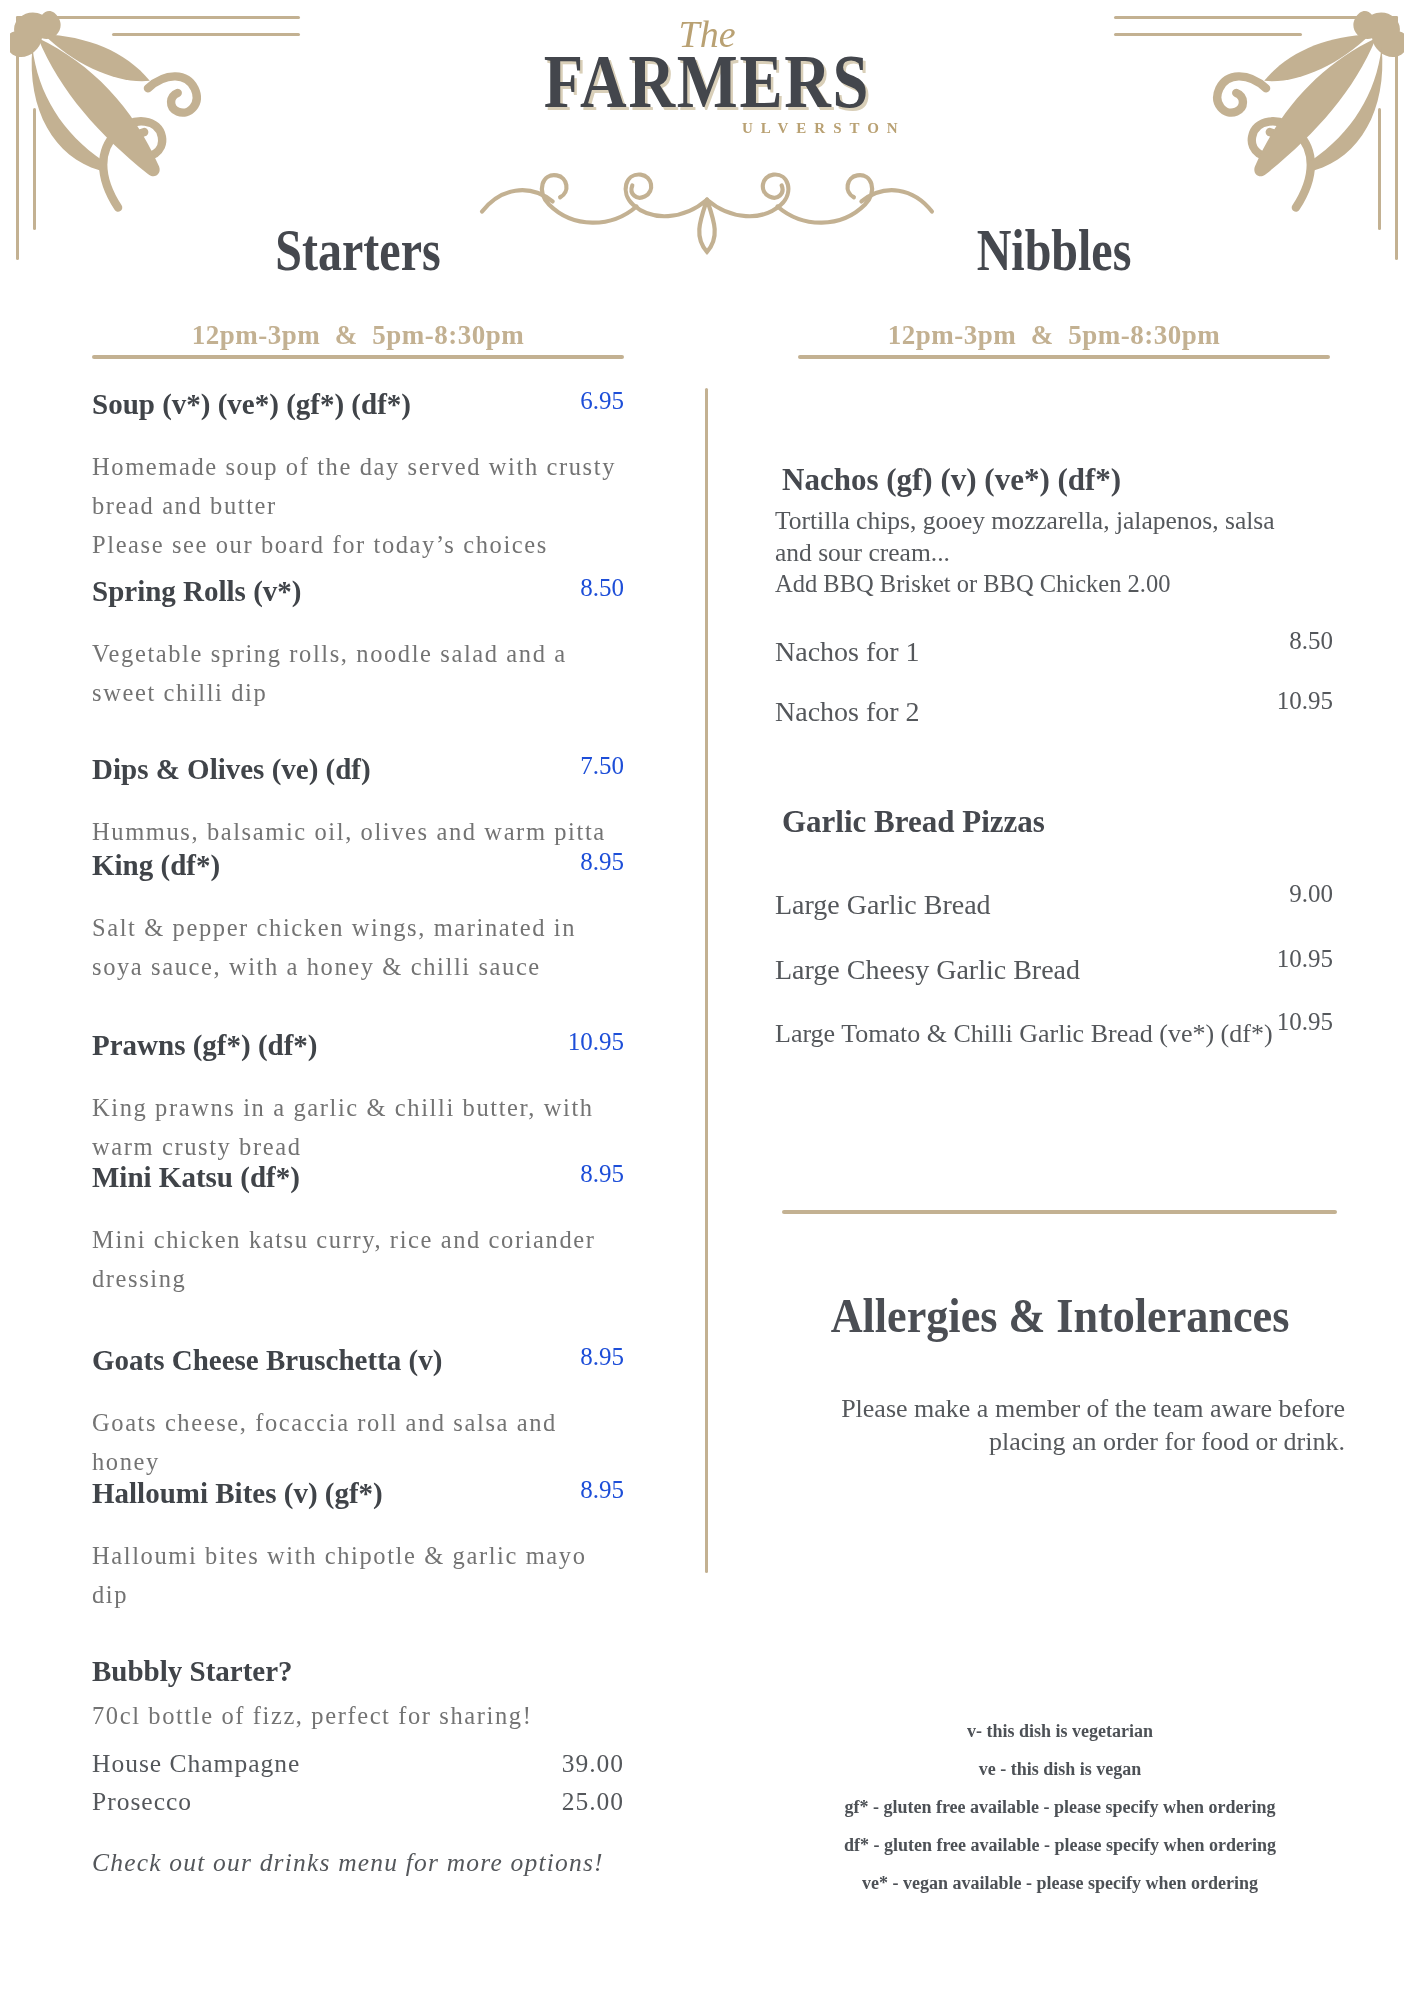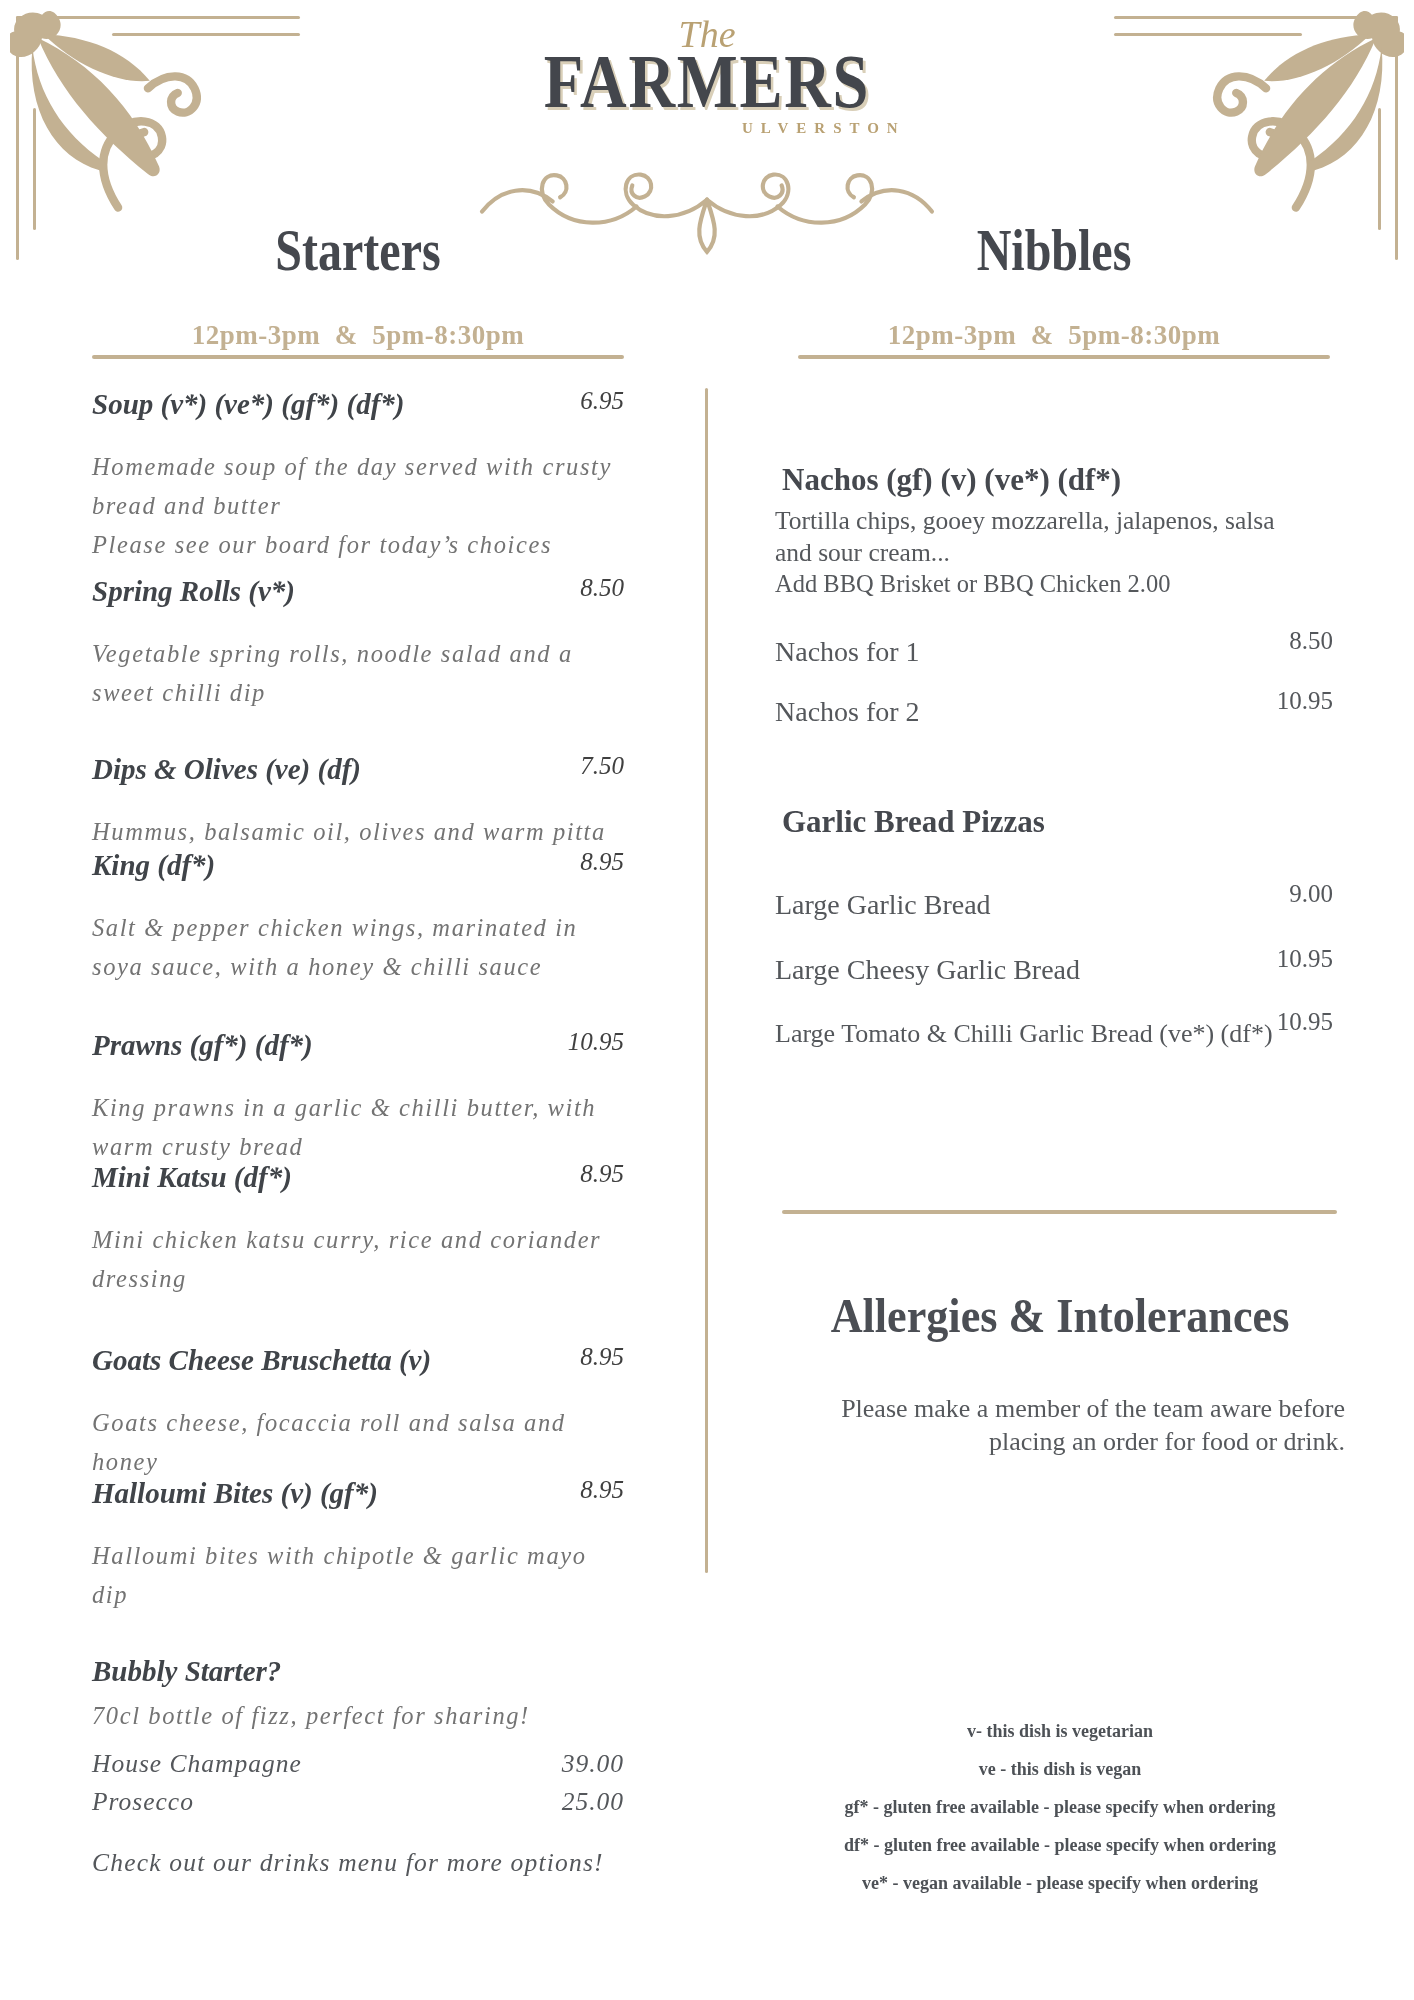--- a/index.html
+++ b/index.html
@@ -17,24 +17,24 @@
   .logo-town{position:absolute;left:742px;top:120px;font-size:15px;letter-spacing:8px;
              color:#b9a173;font-weight:bold;white-space:nowrap;}
 
   
   .sec-title{position:absolute;text-align:center;font-weight:bold;font-size:60px;
              color:#45484e;transform:scaleX(.8);transform-origin:center;white-space:nowrap;}
   .sec-hours{position:absolute;text-align:center;font-weight:bold;font-size:27px;
              letter-spacing:.5px;color:#c3b192;white-space:pre;margin-top:22px;}
 
   
-  .mi{position:absolute;left:92px;width:532px;font-style:italic;}
+  .mi{position:absolute;left:92px;width:532px;}
   .mi-row{display:flex;justify-content:space-between;align-items:baseline;}
   .mi-name{font-weight:bold;font-size:29px;color:#404449;white-space:nowrap;}
-  .mi-price{font-size:25px;color:#404040;transform:translateY(-5px);}
+  .mi-price{font-size:25px;color:#1d4ed8;transform:translateY(-5px);}
   .mi-desc{margin-top:26px;font-size:24.5px;line-height:39px;letter-spacing:1.6px;
            color:#737373;white-space:pre-line;}
   .mi-desc.tight{margin-top:8px;}
   .wine-row{display:flex;justify-content:space-between;align-items:baseline;
             font-size:25.5px;line-height:38px;letter-spacing:1px;color:#54575b;}
   .menu-note{position:absolute;left:92px;width:532px;font-style:italic;font-size:25.5px;
              letter-spacing:1.2px;color:#54575b;}
 
   
   .rcol-header{position:absolute;left:782px;font-weight:bold;font-size:31px;

